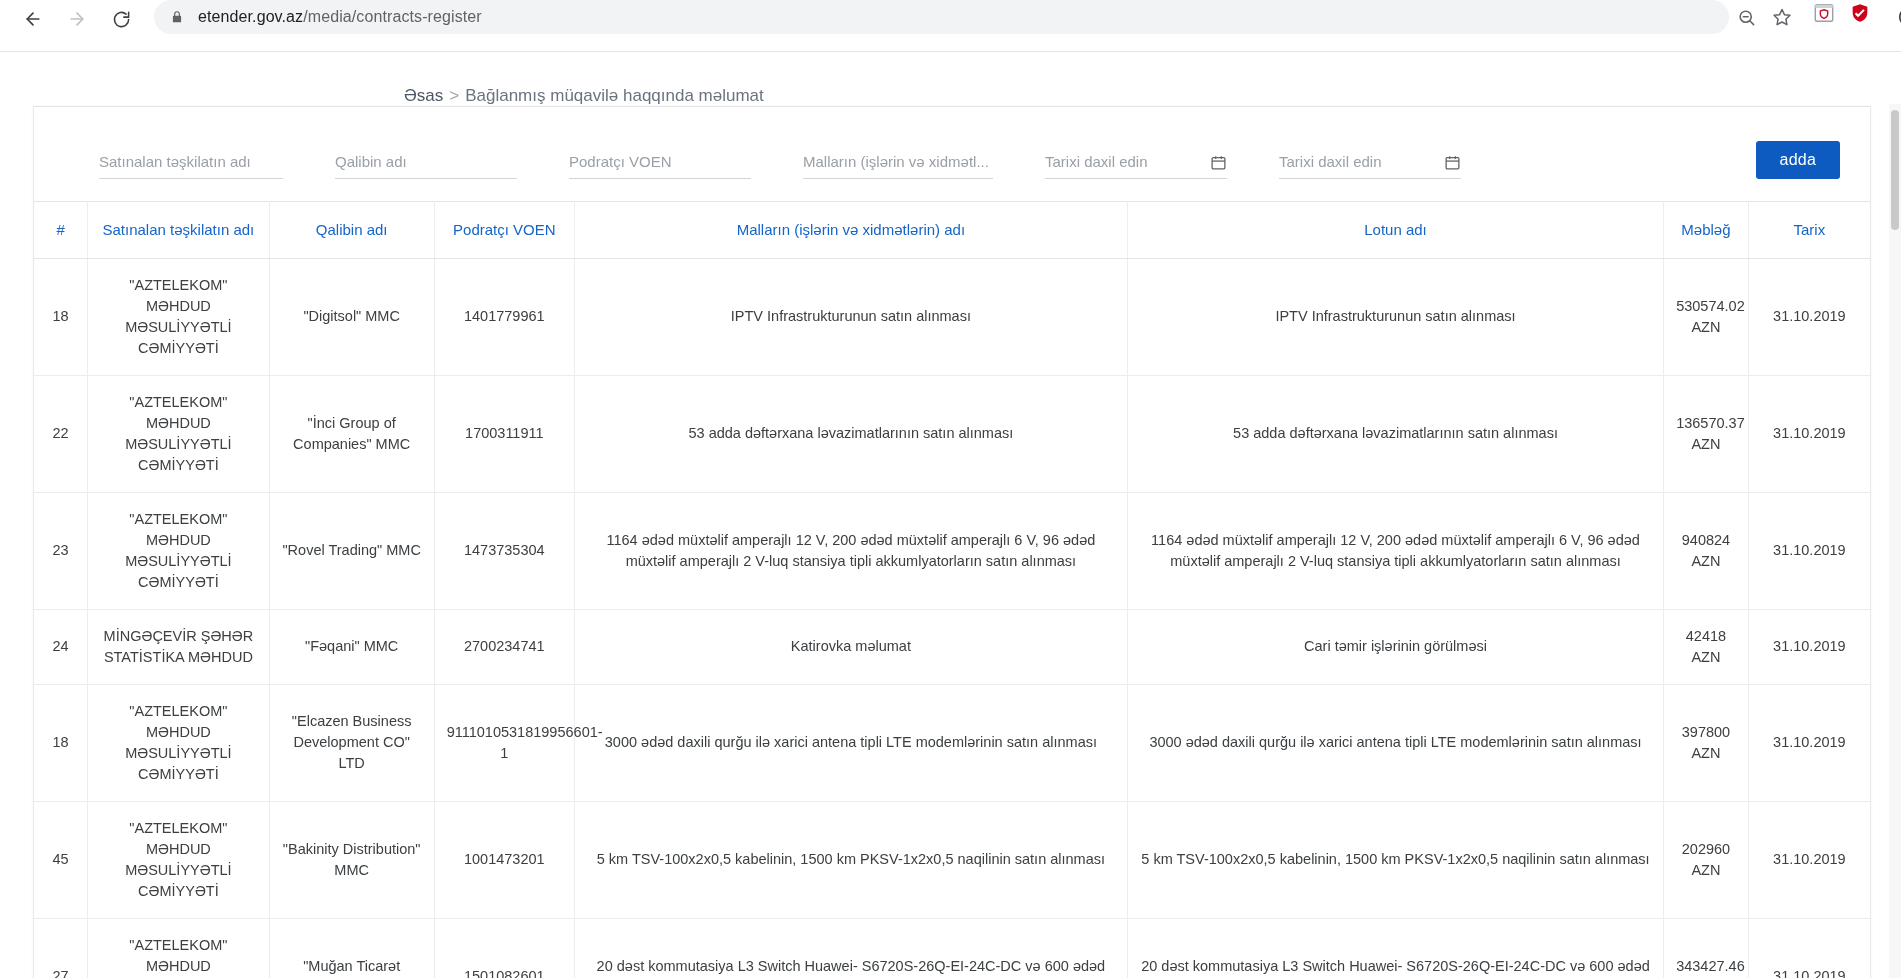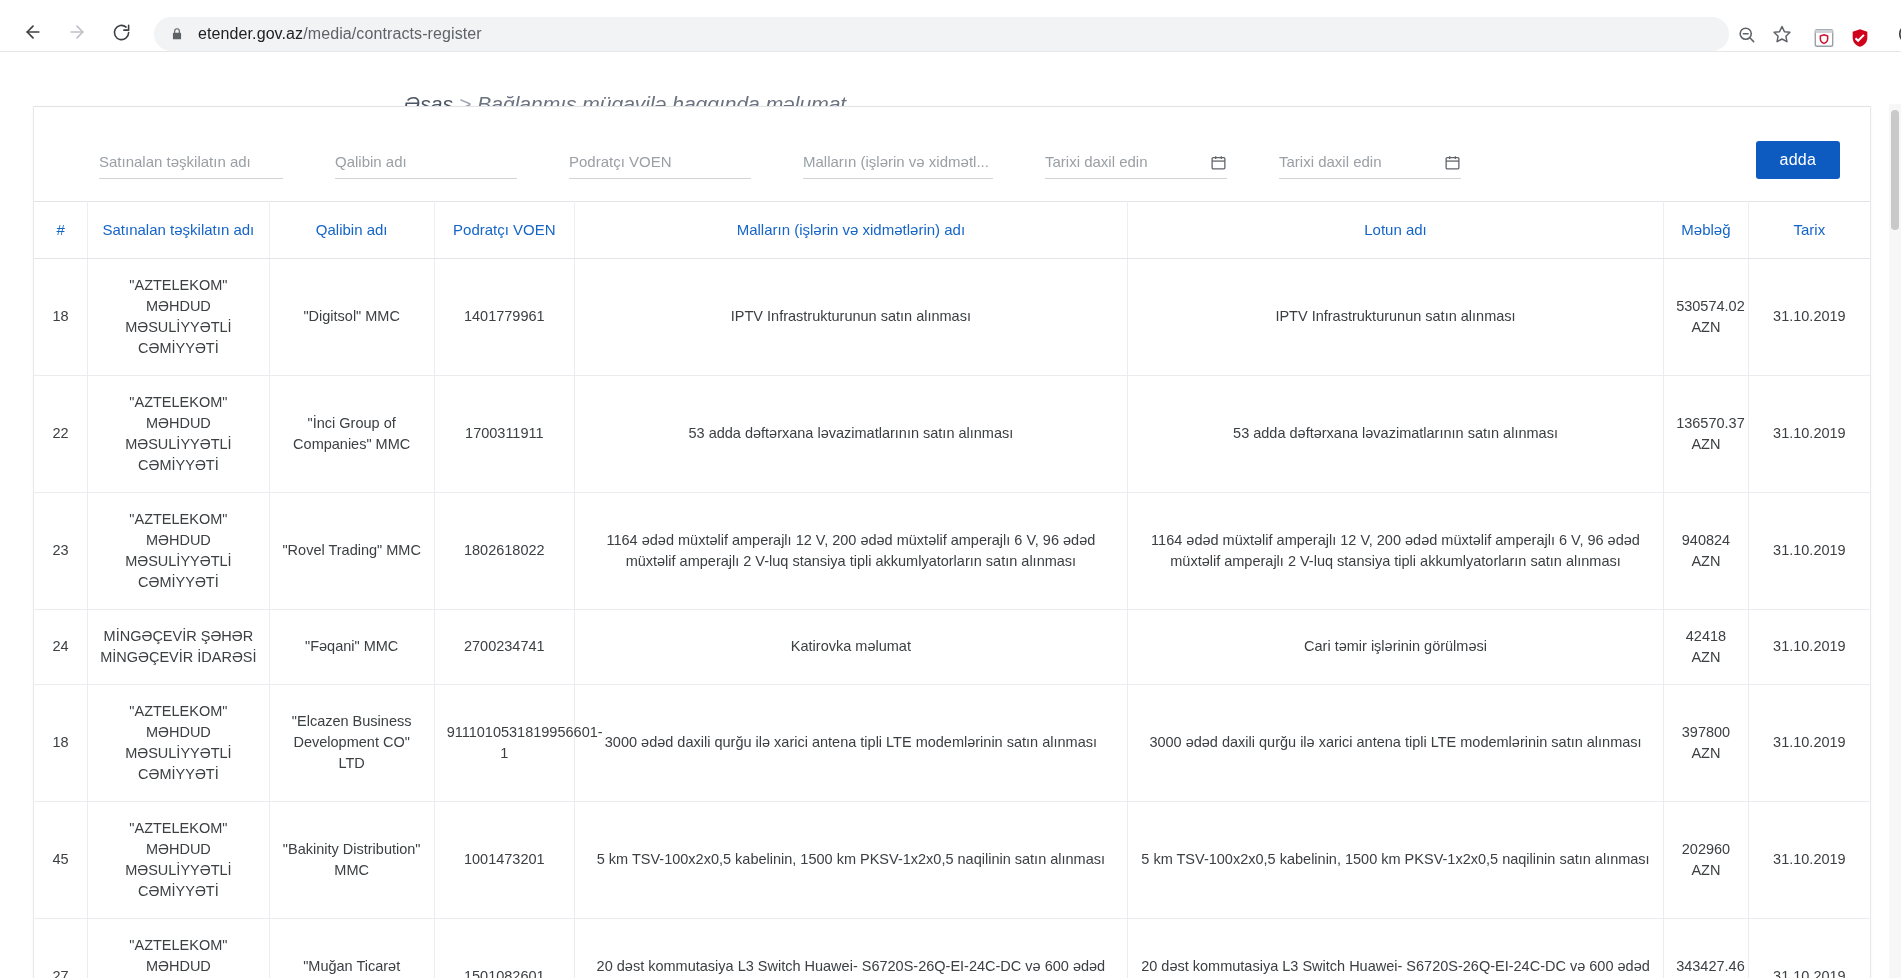--- a/index.html
+++ b/index.html
@@ -9,21 +9,21 @@
     background: #ffffff;
     font-family: "Liberation Sans", sans-serif;
     overflow: hidden;
   }
 
   
   .browser-bar {
     height: 52px;
     background: #ffffff;
     display: flex;
-    align-items: flex-end;
+    align-items: flex-start;
     padding: 0 14px;
     border-bottom: 1px solid #e6e6e6;
     position: relative;
   }
   .nav-btns { display: flex; align-items: center; gap: 6px; }
   .nav-btn {
     width: 38px; height: 38px;
     border-radius: 50%;
     display: flex; align-items: center; justify-content: center;
     cursor: pointer;
@@ -62,25 +62,24 @@
   
   .page {
     position: relative;
     width: 1901px;
     height: 926px;
     background: #ffffff;
     overflow: hidden;
   }
   .breadcrumb {
     position: absolute;
-    top: 40px; left: 404px;
-    font-size: 21px;
+    top: 34px; left: 404px;
+    font-size: 17px;
     color: #6b7280;
     white-space: nowrap;
-    font-style: italic;
   }
   .breadcrumb .crumb-home { color: #4b5563; }
   .breadcrumb .sep { color: #9ca3af; padding: 0 6px; }
 
   .card {
     position: absolute;
     left: 33px; top: 54px;
     width: 1838px;
     background: #ffffff;
     border: 1px solid #e9e9ec;
@@ -352,29 +351,29 @@
             <td>1700311911</td>
             <td>53 adda dəftərxana ləvazimatlarının satın alınması</td>
             <td>53 adda dəftərxana ləvazimatlarının satın alınması</td>
             <td>136570.37 AZN</td>
             <td>31.10.2019</td>
           </tr>
           <tr>
             <td class="c-idx">23</td>
             <td>"AZTELEKOM" MƏHDUD MƏSULİYYƏTLİ CƏMİYYƏTİ</td>
             <td>"Rovel Trading" MMC</td>
-            <td>1802618022</td>
+            <td>1473735304</td>
             <td>1164 ədəd müxtəlif amperajlı 12 V, 200 ədəd müxtəlif amperajlı 6 V, 96 ədəd müxtəlif amperajlı 2 V-luq stansiya tipli akkumlyatorların satın alınması</td>
             <td>1164 ədəd müxtəlif amperajlı 12 V, 200 ədəd müxtəlif amperajlı 6 V, 96 ədəd müxtəlif amperajlı 2 V-luq stansiya tipli akkumlyatorların satın alınması</td>
             <td>940824 AZN</td>
             <td>31.10.2019</td>
           </tr>
           <tr>
             <td class="c-idx">24</td>
-            <td>MİNGƏÇEVİR ŞƏHƏR MİNGƏÇEVİR İDARƏSİ</td>
+            <td>MİNGƏÇEVİR ŞƏHƏR STATİSTİKA MƏHDUD</td>
             <td>"Fəqani" MMC</td>
             <td>2700234741</td>
             <td>Katirovka məlumat</td>
             <td>Cari təmir işlərinin görülməsi</td>
             <td>42418 AZN</td>
             <td>31.10.2019</td>
           </tr>
           <tr>
             <td class="c-idx">18</td>
             <td>"AZTELEKOM" MƏHDUD MƏSULİYYƏTLİ CƏMİYYƏTİ</td>

